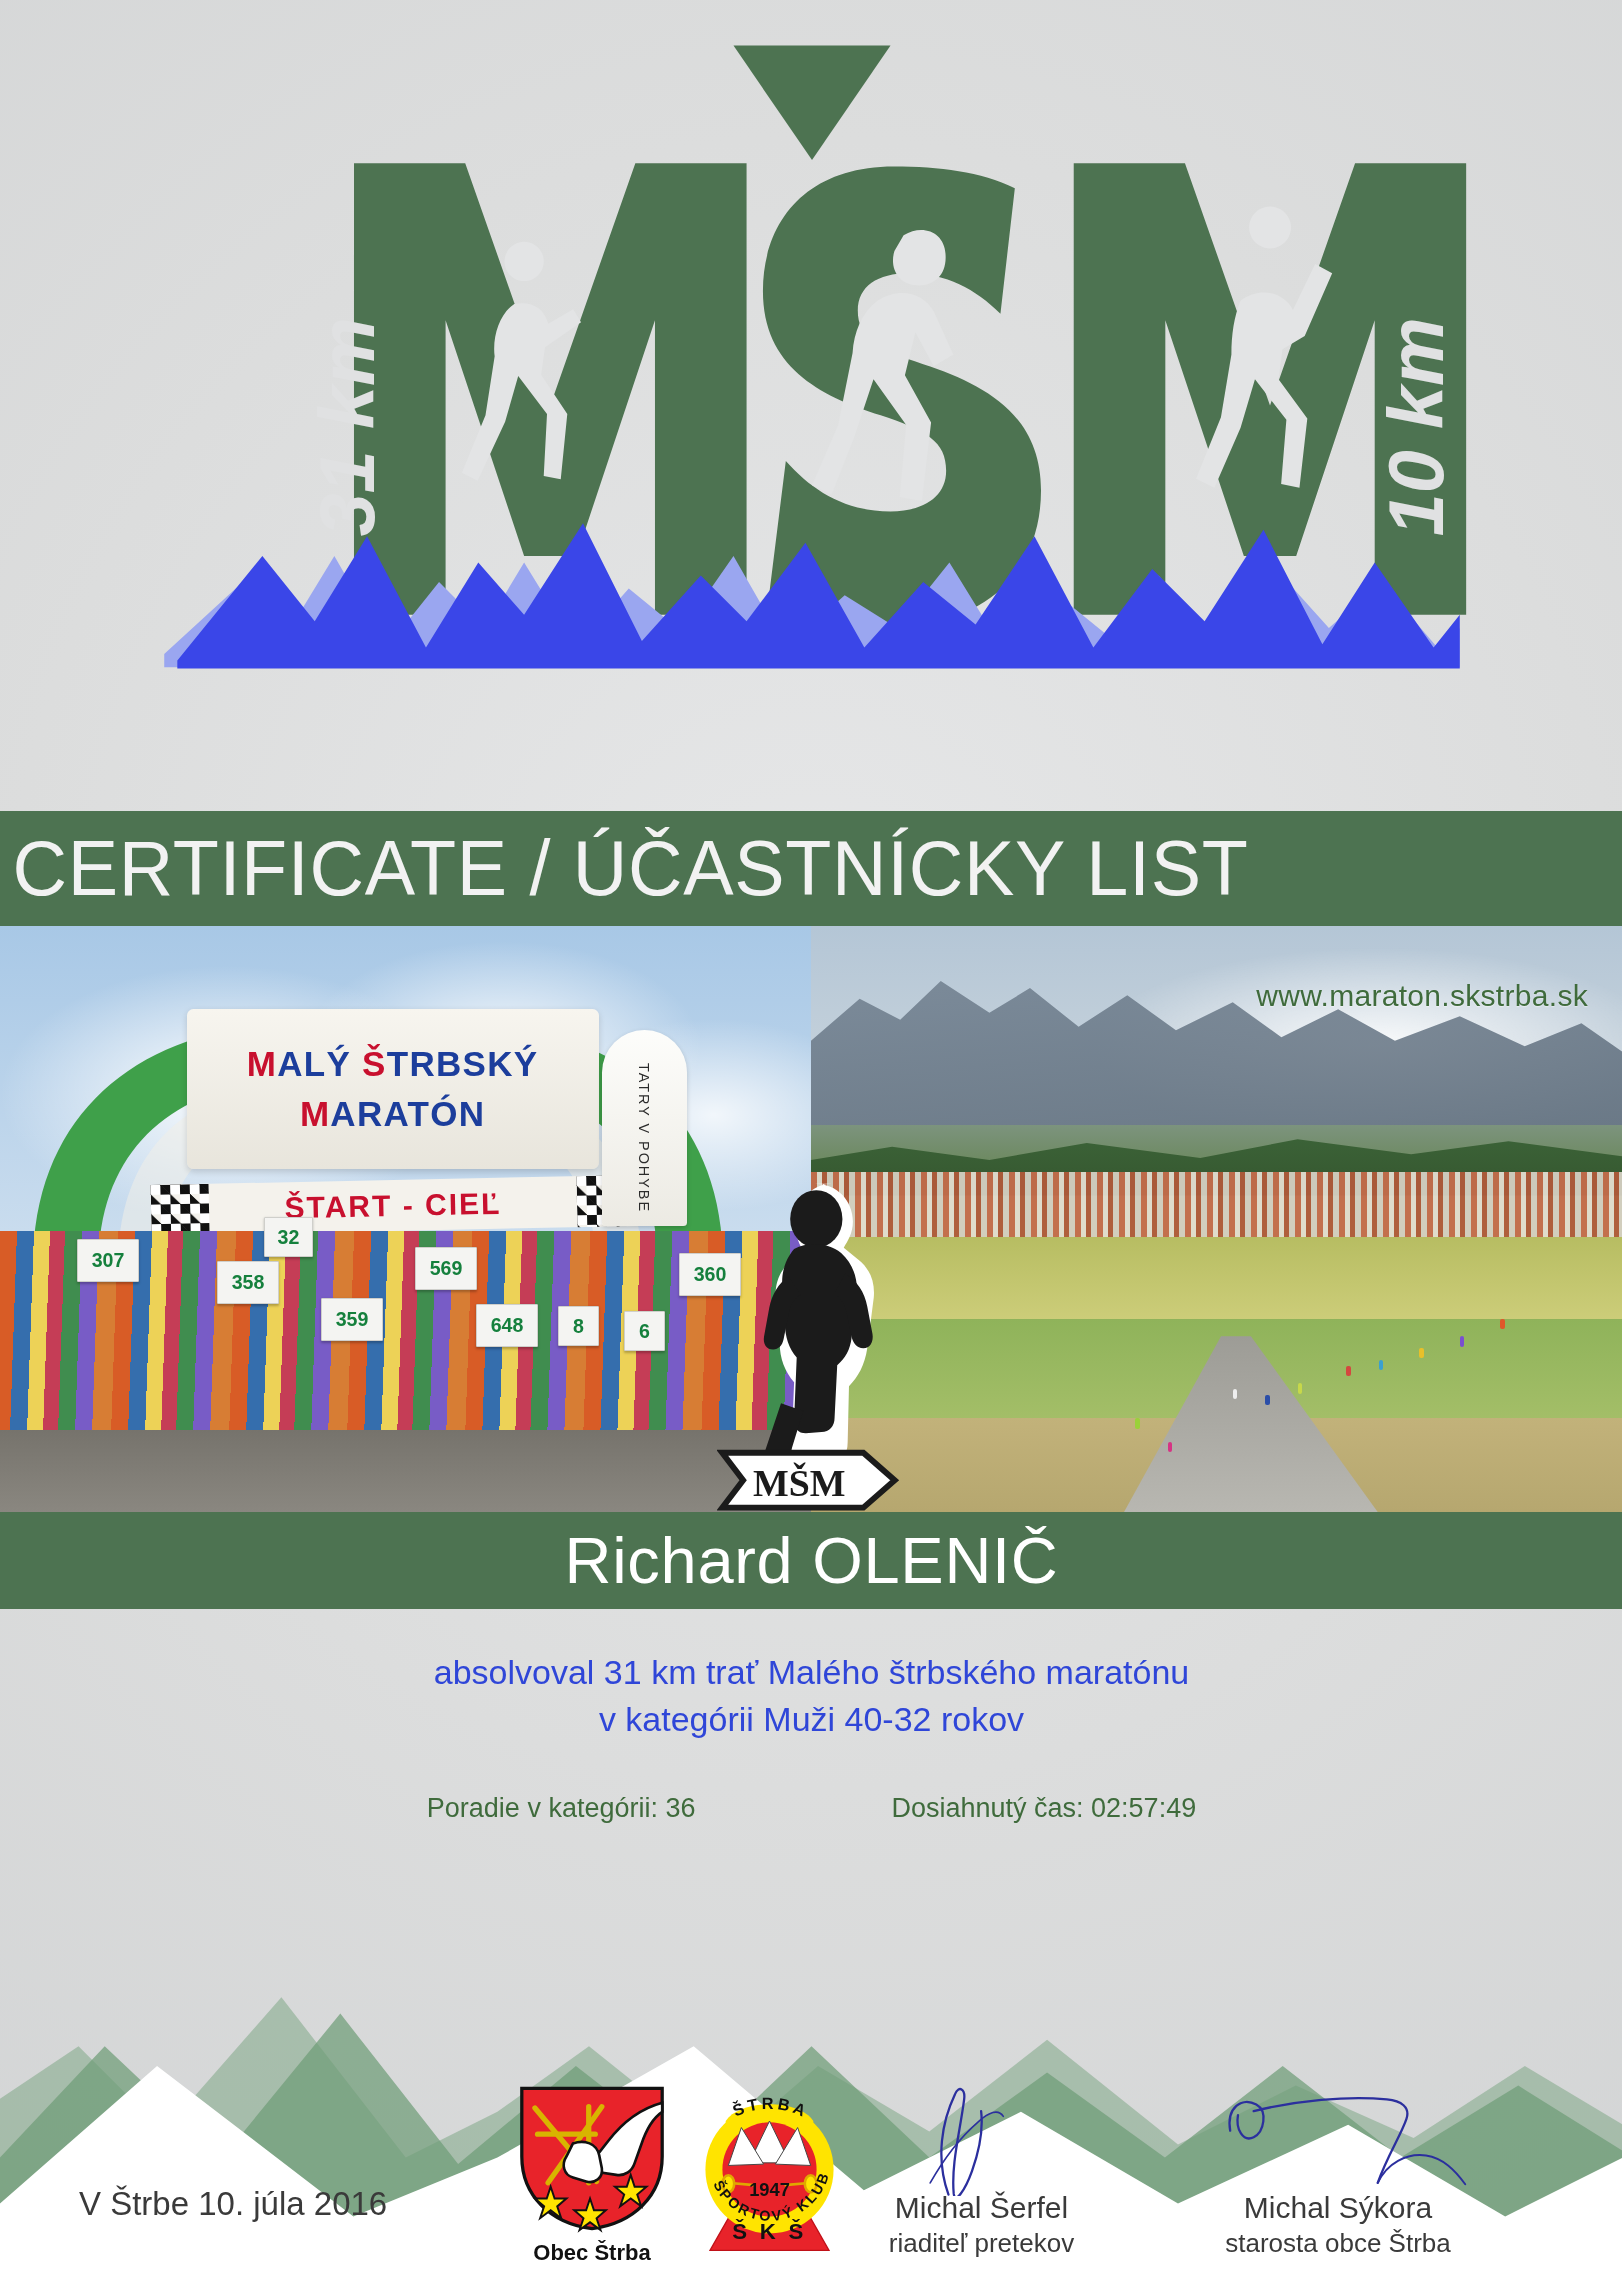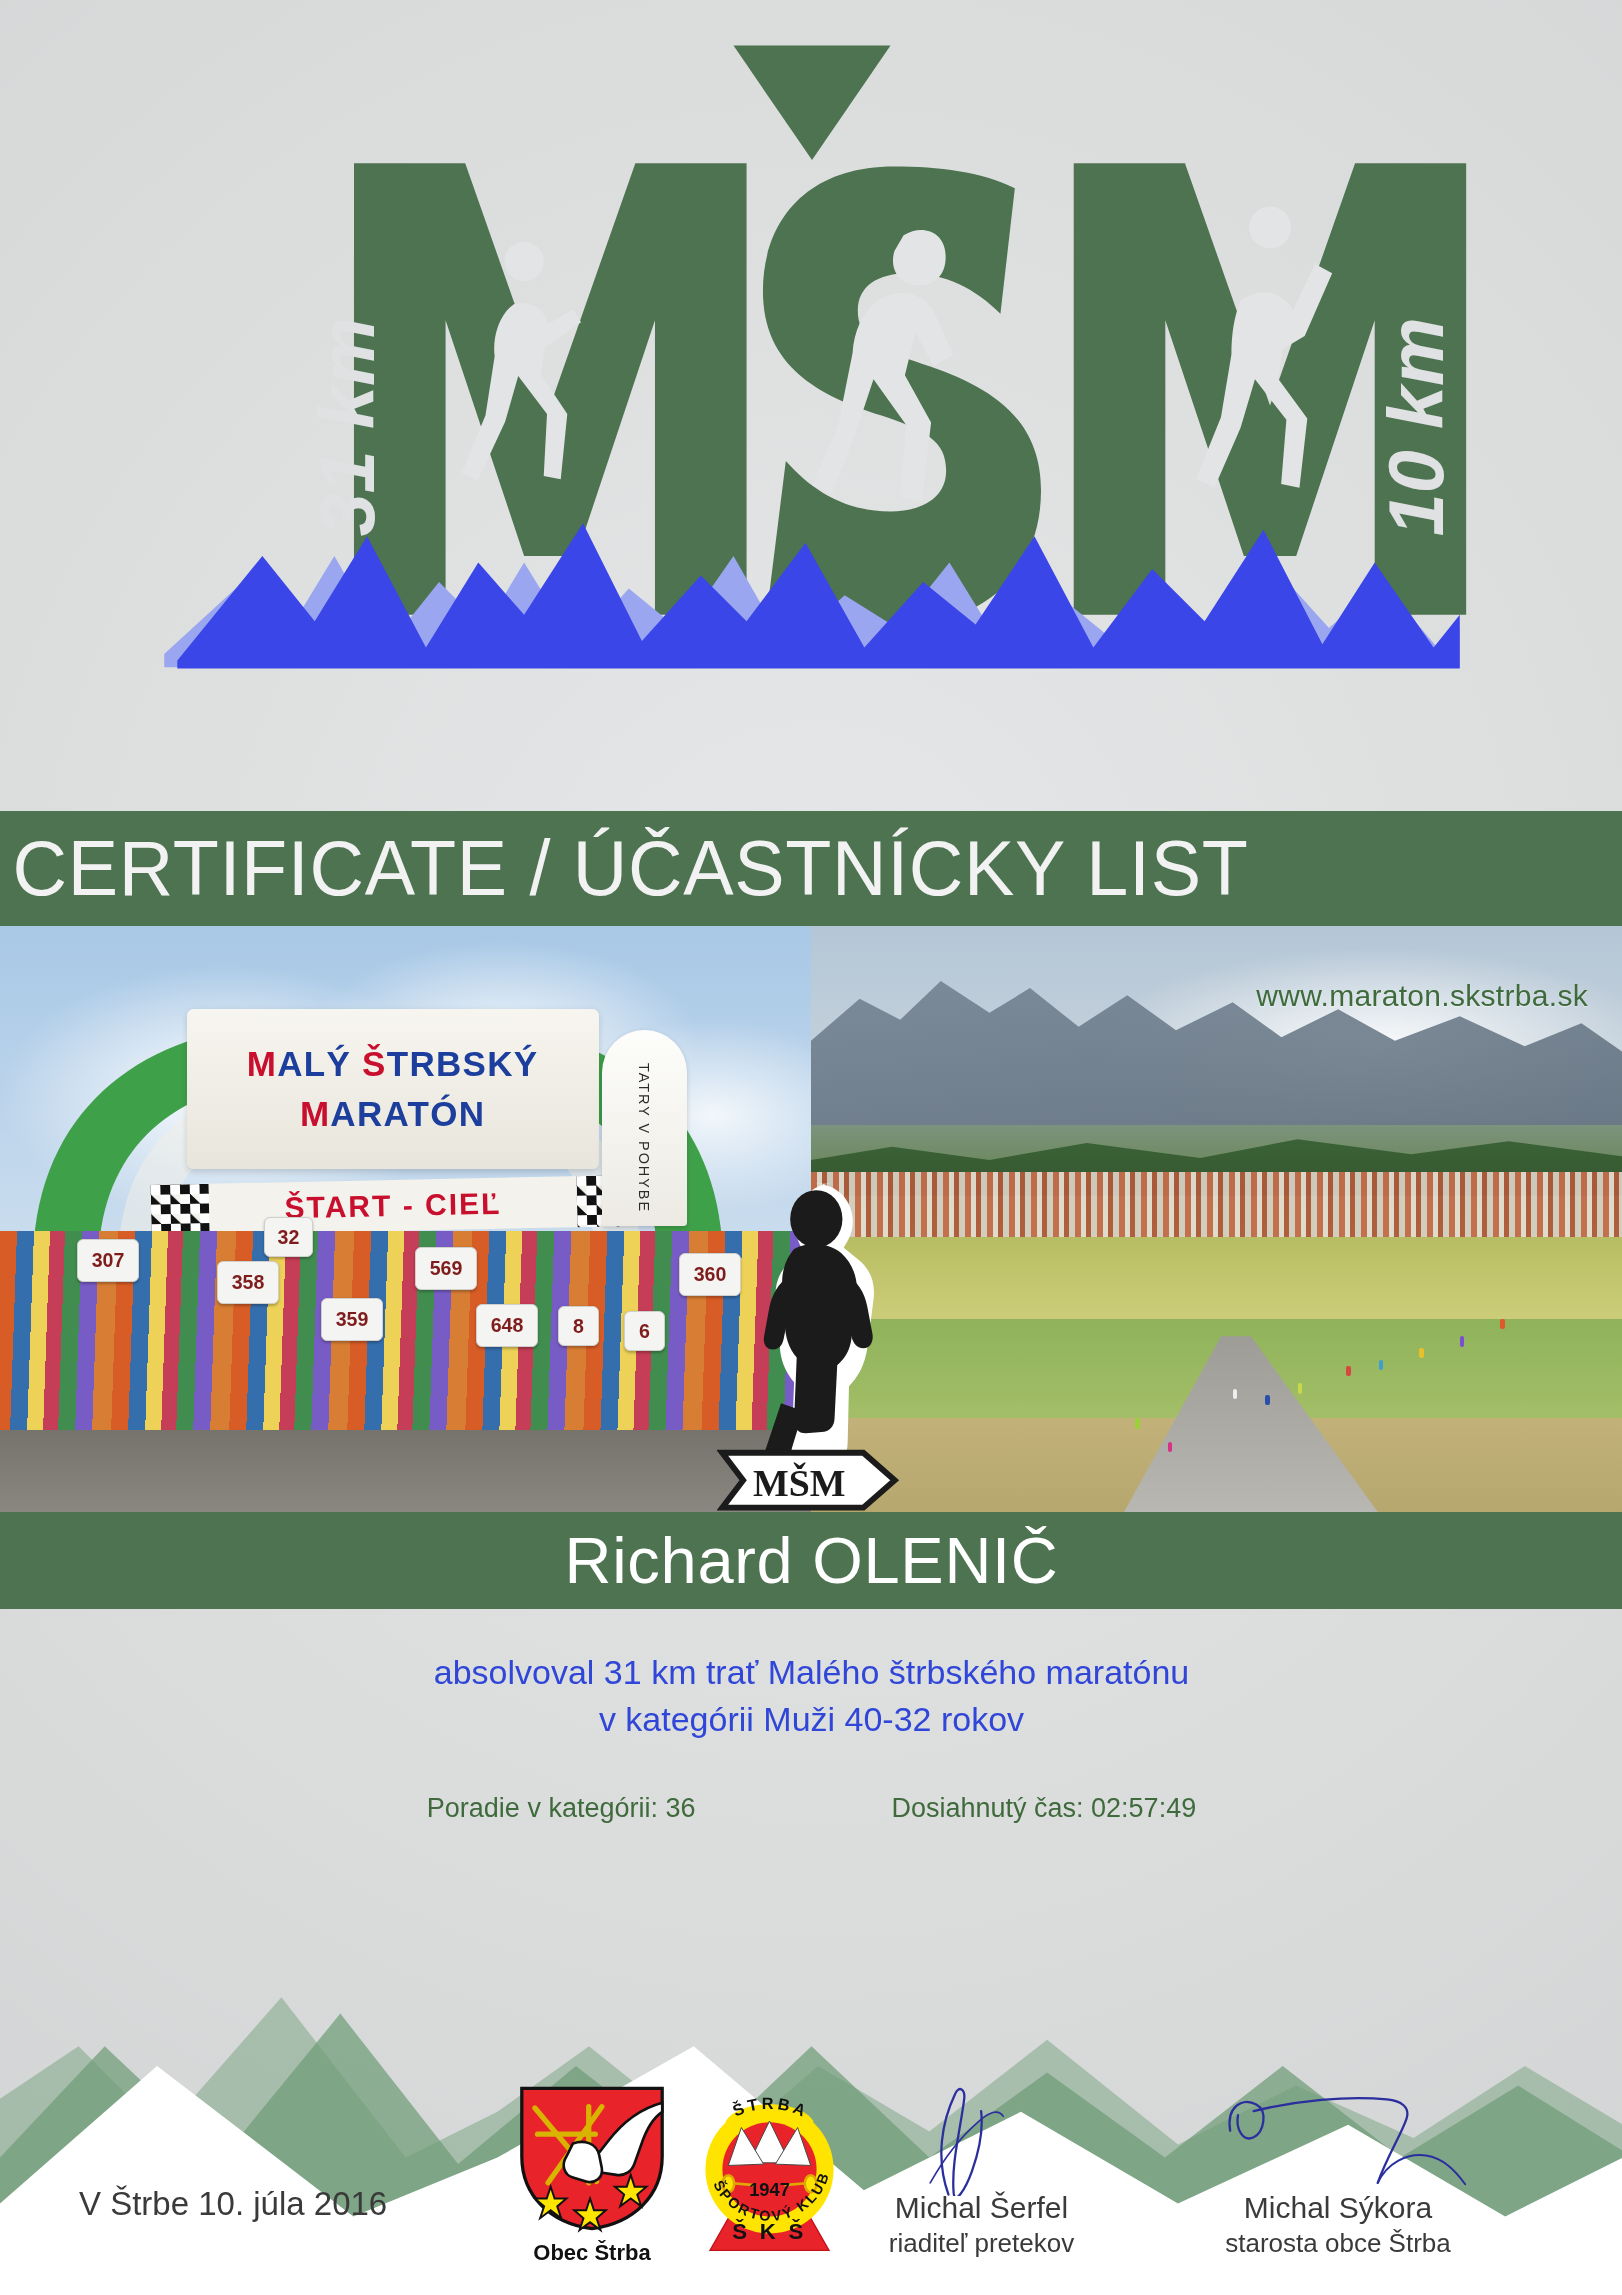--- a/index.html
+++ b/index.html
@@ -73,23 +73,23 @@
      box-shadow:0 2px 5.2px rgba(0,0,0,.18);}
   .flagpole span{position:absolute;left:50%;top:55%;transform:translate(-50%,-50%) rotate(90deg);
      font-size:14.4px;letter-spacing:2px;color:#2b2b2b;white-space:nowrap;}
   .crowd{position:absolute;left:0;bottom:0;width:100%;height:48%;
      background:
        repeating-linear-gradient(92deg,#e35a1e 0 17px,#2f6fb5 17px 34px,#f0d24a 34px 50px,#d13a55 50px 65px,#3a8f4a 65px 82px,#7a5ad0 82px 99px,#e07b2a 99px 118px),
        linear-gradient(#6d6a64,#55534e);
      filter:saturate(.9);}
   .road{position:absolute;left:0;bottom:0;width:100%;height:14%;
      background:linear-gradient(#76736c,#8a8780);}
-  .bib{position:absolute;background:#f4f4f2;border:1.3px solid #cfcfcb;border-radius:6px;
+  .bib{position:absolute;background:#f4f4f2;border:1.3px solid #cfcfcb;border-radius:1px;
      display:flex;align-items:center;justify-content:center;
-     font-size:19.6px;font-weight:bold;color:#7f1d1d;font-family:"Liberation Sans",sans-serif;
+     font-size:19.6px;font-weight:bold;color:#15803d;font-family:"Liberation Sans",sans-serif;
      box-shadow:0 1.3px 2.6px rgba(0,0,0,.25);}
 
   
   .mtn-sky{position:absolute;left:0;top:0;width:100%;height:34%;
      background:
       radial-gradient(ellipse 50% 70% at 70% 60%, rgba(255,255,255,.9), rgba(255,255,255,0) 70%),
       linear-gradient(#b4c6d6,#ccd6dd);}
   .mtn-range{position:absolute;left:0;top:4%;width:100%;height:30%;
      background:
        linear-gradient(175deg, rgba(120,135,150,.9) 0%, rgba(90,105,120,.85) 100%);

